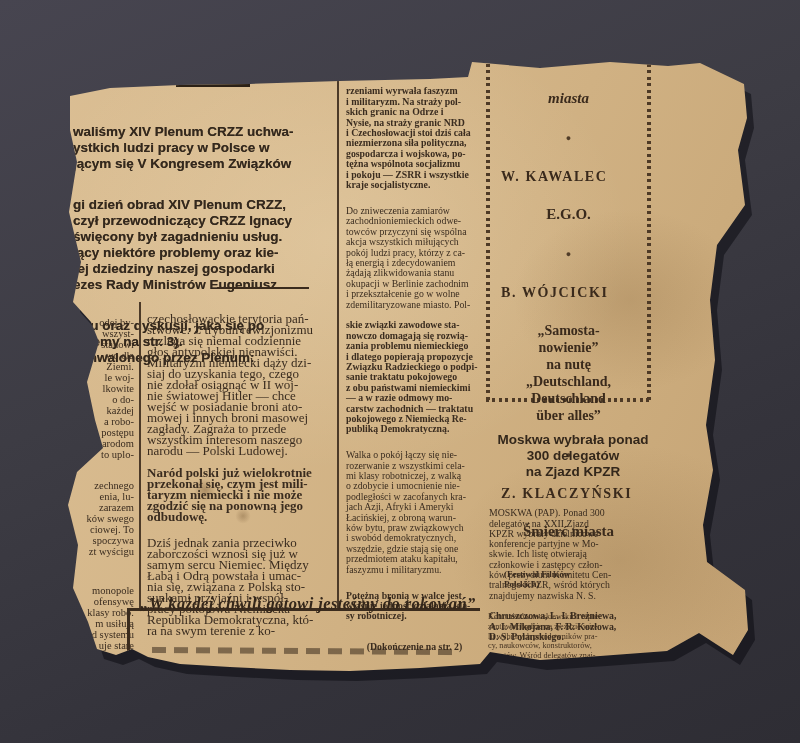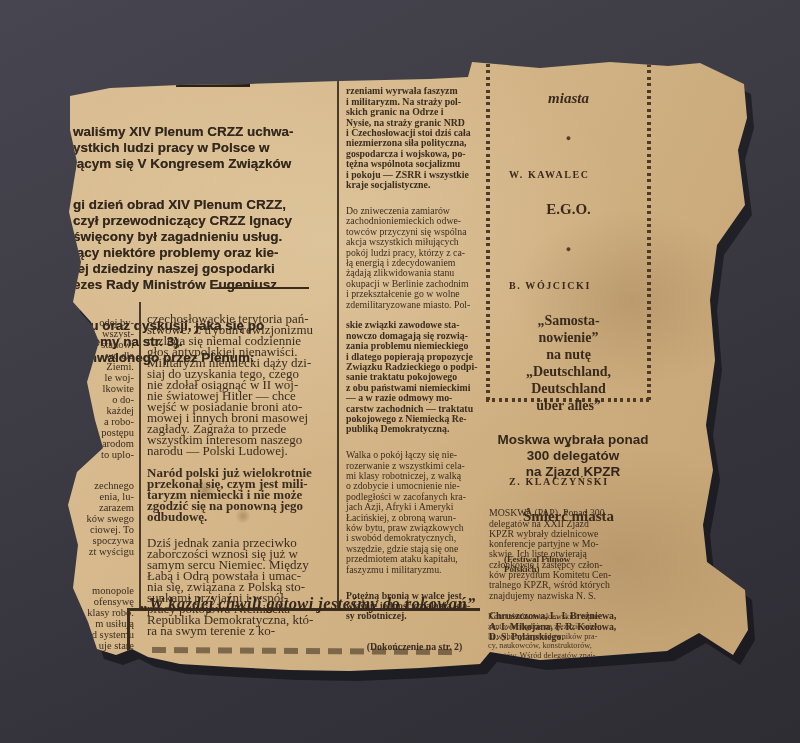--- a/index.html
+++ b/index.html
@@ -35,21 +35,21 @@
   .czecho .p2{margin-top:4px;}
   .midcol{left:346px;top:76px;width:137px;font-size:9.8px;line-height:10.4px;}
   .midcol p{margin:0;}
   .midcol .gap{margin-top:5px;}
   .cont{margin-top:10px !important;text-align:center;font-weight:bold;}
   .dots-v{position:absolute;width:3.5px;background:repeating-linear-gradient(to bottom,#4e3a26 0 3px,transparent 3px 6.4px);}
   .dots-h{position:absolute;height:3.5px;background:repeating-linear-gradient(to right,#4e3a26 0 3px,transparent 3px 6.4px);}
   .filmbox{left:492px;top:72px;width:153px;text-align:center;color:#3a2a1c;}
   .filmbox .frag-title{font-weight:bold;font-size:15px;font-style:italic;}
   .filmbox .bullet{display:block;font-size:9px;color:#503c28;margin:9px auto 8px auto;line-height:9px;}
-  .filmbox .author{display:block;text-align:left;margin-left:17px;font-size:10px;font-weight:bold;letter-spacing:1.6px;margin-bottom:3px;}
+  .filmbox .author{display:block;text-align:left;margin-left:9px;font-size:14px;font-weight:bold;letter-spacing:1.6px;margin-bottom:3px;}
   .filmbox .ftitle{font-weight:bold;font-size:14px;line-height:17px;white-space:pre-line;}
   .filmbox .ftitle.big{font-size:15px;}
   .filmbox .fnote{text-align:left;margin-left:12px;margin-top:11px;font-size:9px;line-height:10px;font-weight:bold;white-space:pre-line;}
   .mosk-head{left:490px;top:432px;width:166px;text-align:center;font-family:"Liberation Sans","DejaVu Sans",sans-serif;
     font-weight:bold;font-size:13.5px;line-height:16px;color:#33271b;}
   .mosk-body{left:489px;top:498px;width:172px;font-size:9.8px;line-height:10.3px;}
   .mosk-body p{margin:0;}
   .mosk-note{left:488px;top:612px;width:188px;font-size:8.2px;line-height:9.8px;color:#42301f;}
   .banner{left:136px;top:594px;width:344px;text-align:center;font-style:italic;font-weight:bold;
     font-size:16.5px;letter-spacing:.4px;color:#33261a;white-space:nowrap;}

